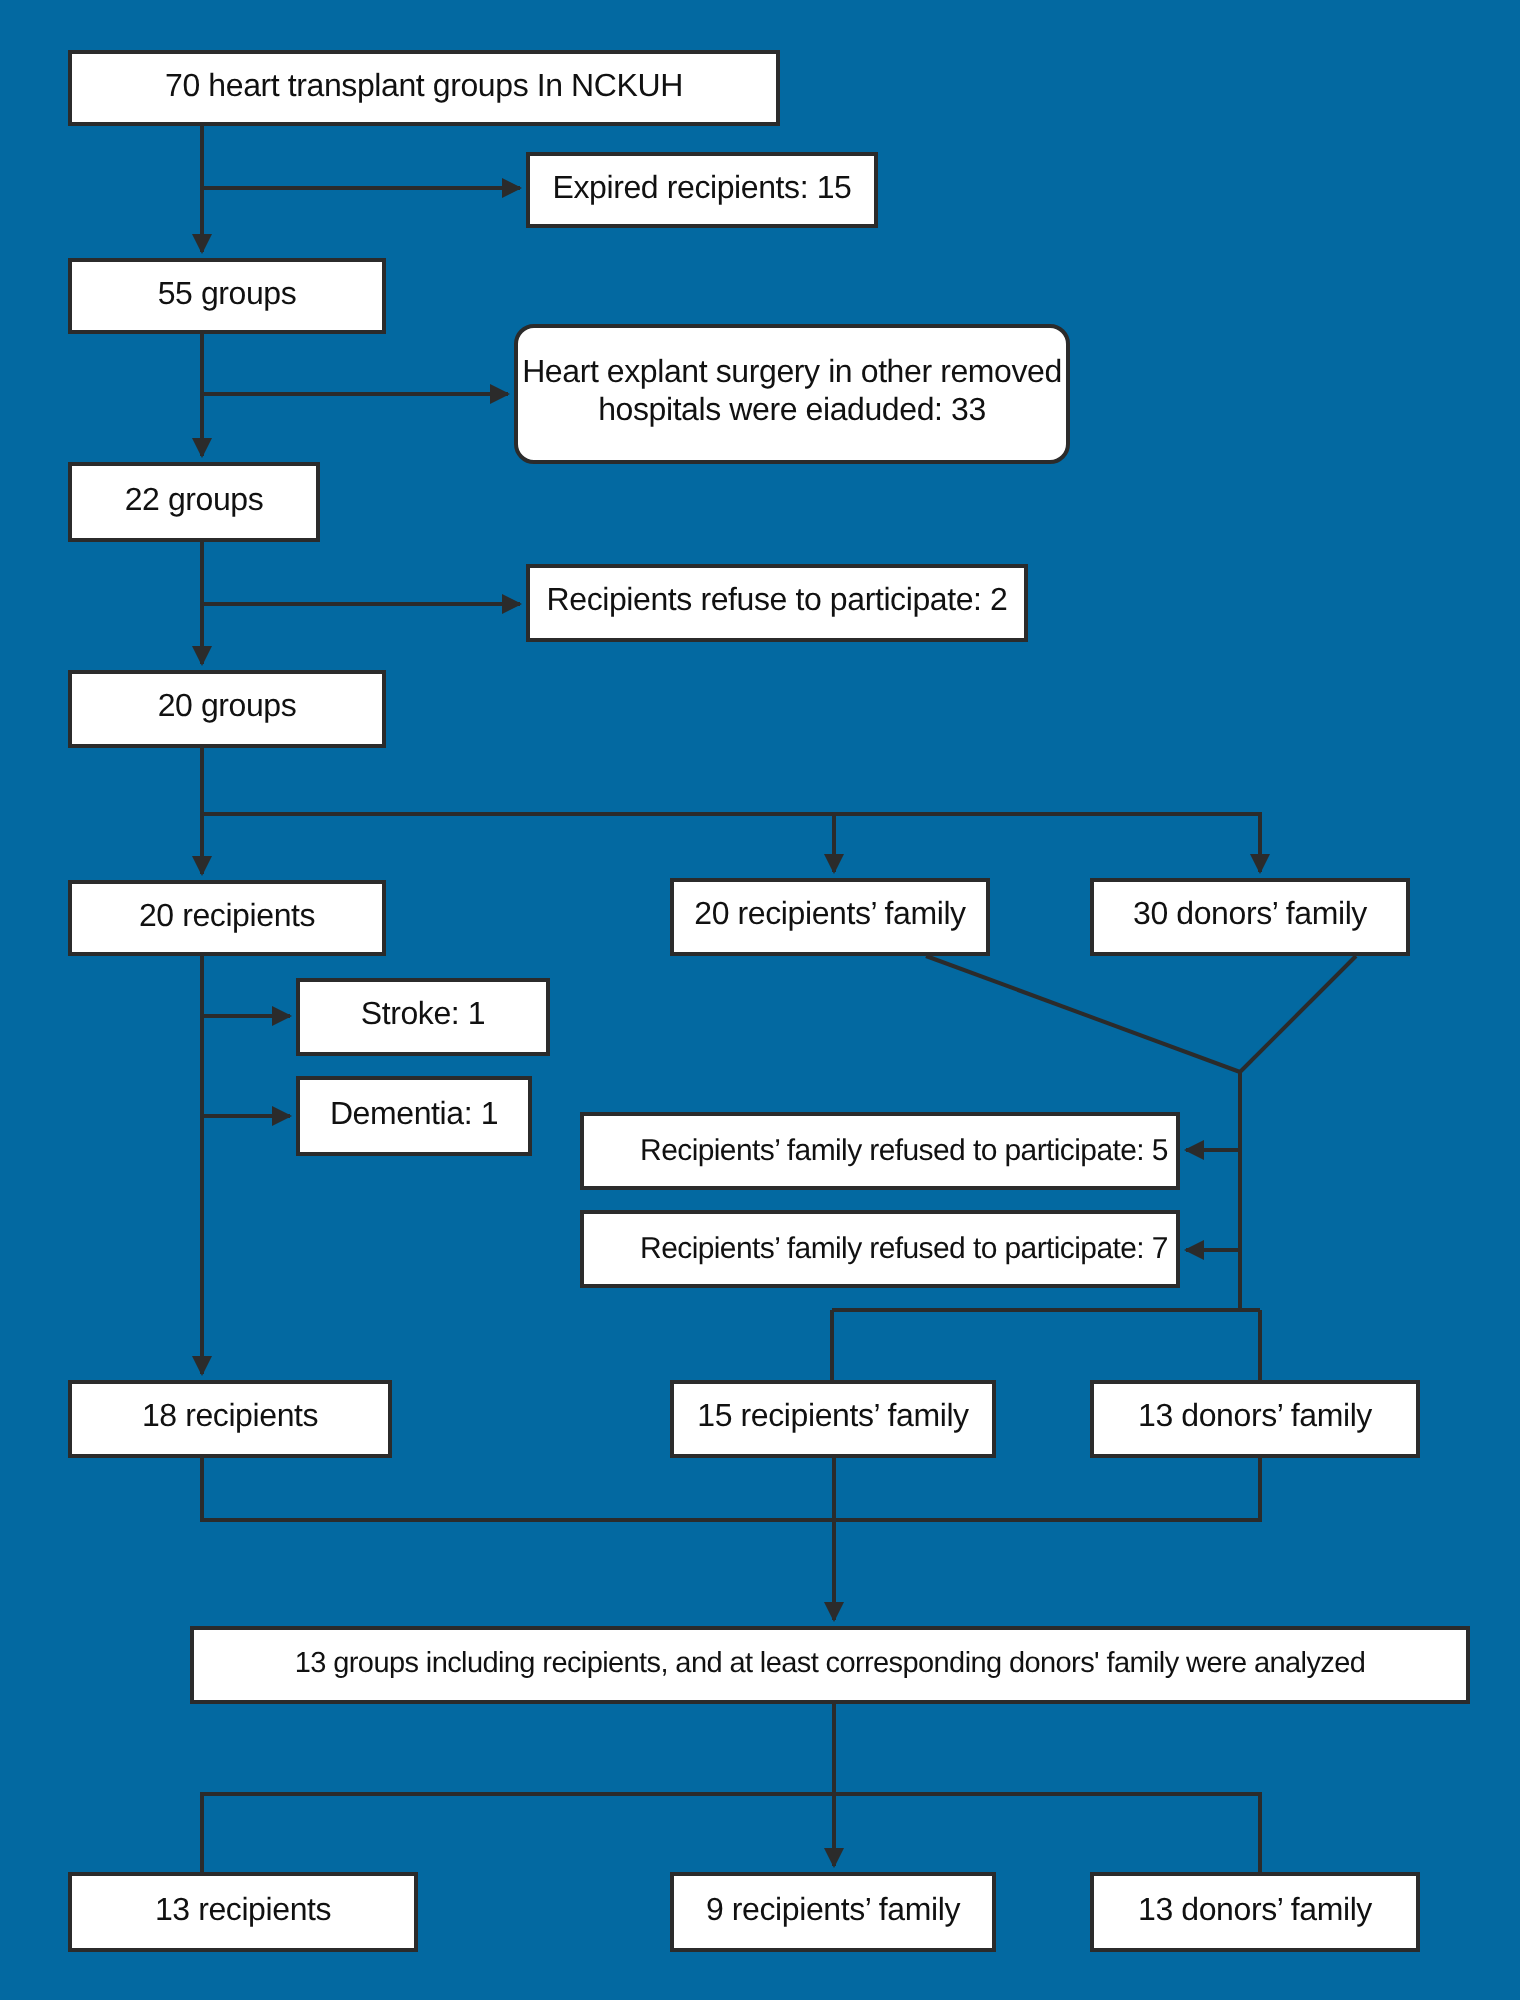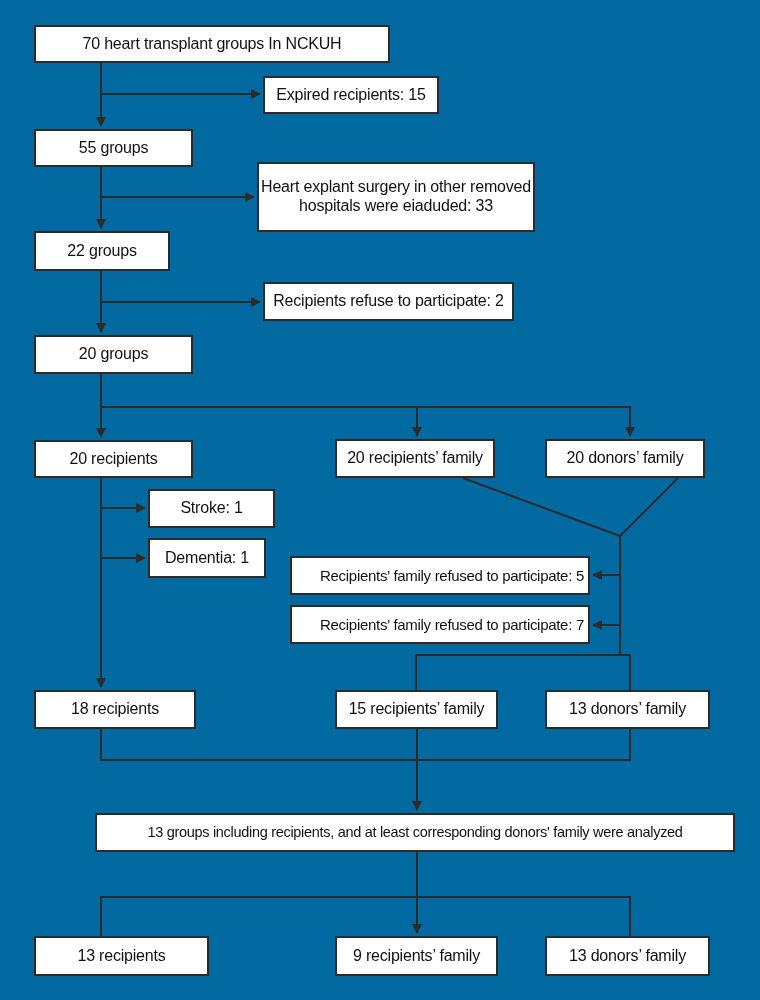--- a/index.html
+++ b/index.html
@@ -18,21 +18,21 @@
     border:2px solid #2b2b2b;
     background:#ffffff;
     display:flex;align-items:center;justify-content:center;
     text-align:center;
     font-size:16px;
     letter-spacing:-0.2px;
     line-height:1.18;
     white-space:nowrap;
     color:#111111;
   }
-  .node.multiline{white-space:pre-line;}
+  .node.multiline{white-space:pre-line;border-radius:10px;}
   .node.mid{font-size:15px;letter-spacing:-0.3px;padding-left:24px;}
   .node.small{font-size:14.5px;letter-spacing:-0.3px;}
 </style>
 </head>
 <body>
 
 <div id="canvas">
 
   <svg id="connectors" viewBox="0 0 760 1000" xmlns="http://www.w3.org/2000/svg">
     <defs>
@@ -85,31 +85,31 @@
 
   <div class="node" style="left:34px;top:25px;width:356px;height:38px;">70 heart transplant groups In NCKUH</div>
 
   <div class="node" style="left:263px;top:76px;width:176px;height:38px;">Expired recipients: 15</div>
 
   <div class="node" style="left:34px;top:129px;width:159px;height:38px;">55 groups</div>
 
   <div class="node multiline" style="left:257px;top:162px;width:278px;height:70px;">Heart explant surgery in other removed
 hospitals were eiaduded: 33</div>
 
-  <div class="node" style="left:34px;top:231px;width:136px;height:40px;">22 groups</div>
+  <div class="node" style="left:34px;top:231px;width:126px;height:40px;">22 groups</div>
 
   <div class="node" style="left:263px;top:282px;width:251px;height:39px;">Recipients refuse to participate: 2</div>
 
   <div class="node" style="left:34px;top:335px;width:159px;height:39px;">20 groups</div>
 
   <div class="node" style="left:34px;top:440px;width:159px;height:38px;">20 recipients</div>
 
   <div class="node" style="left:335px;top:439px;width:160px;height:39px;">20 recipients’ family</div>
 
-  <div class="node" style="left:545px;top:439px;width:160px;height:39px;">20 donors’ family</div>
+  <div class="node" style="left:545px;top:439px;width:160px;height:39px;">30 donors’ family</div>
 
   <div class="node" style="left:148px;top:489px;width:127px;height:39px;">Stroke: 1</div>
 
   <div class="node" style="left:148px;top:538px;width:118px;height:40px;">Dementia: 1</div>
 
   <div class="node mid" style="left:290px;top:556px;width:300px;height:39px;">Recipients’ family refused to participate: 5</div>
 
   <div class="node mid" style="left:290px;top:605px;width:300px;height:39px;">Recipients’ family refused to participate: 7</div>
 
   <div class="node" style="left:34px;top:690px;width:162px;height:39px;">18 recipients</div>

